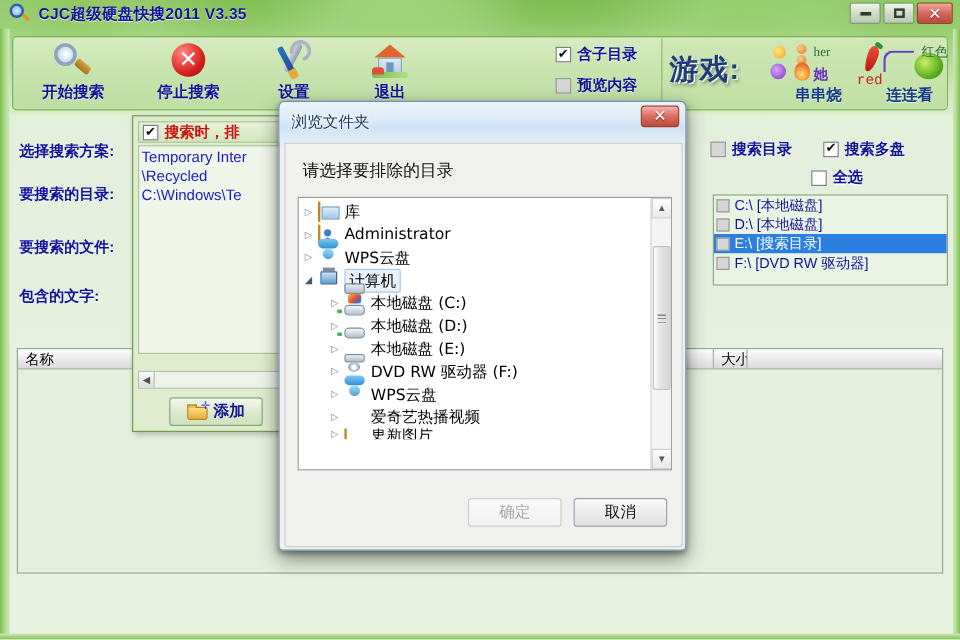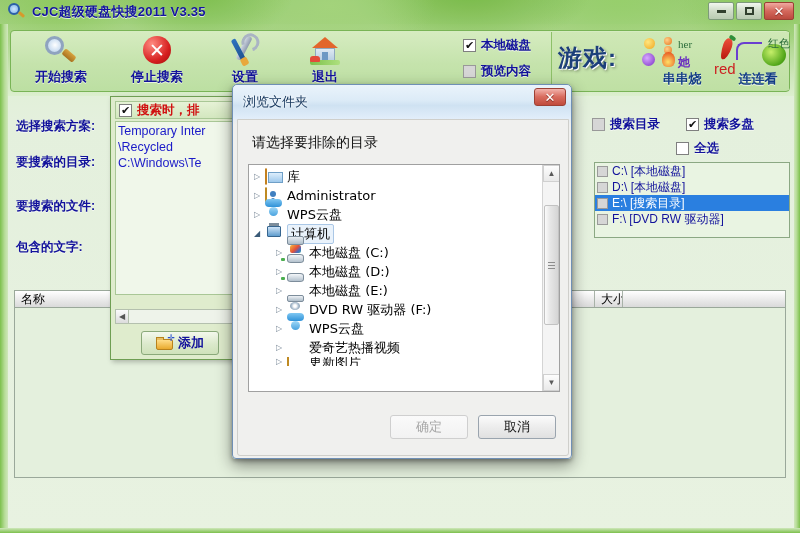--- a/index.html
+++ b/index.html
@@ -464,21 +464,21 @@
           <div class="grass"></div>
             <div class="car"></div>
         </div>
       </div>
       <div class="tlabel">退出</div>
     </div>
 
     <div id="toolbar-checks">
       <div class="tb-check">
         <span class="cb checked"></span>
-        <span class="lbl">本地磁盘</span>
+        <span class="lbl">含子目录</span>
       </div>
       <div class="tb-check">
         <span class="cb gray"></span>
         <span class="lbl">预览内容</span>
       </div>
     </div>
 
     <div id="games-area">
       <div id="games-label">游戏:</div>
 
@@ -494,21 +494,21 @@
           <div style="position:absolute;left:44px;top:18px;font-size:12px;color:#6a2fc0;font-weight:bold;">她</div>
         </div>
         <div class="gname">串串烧</div>
       </div>
 
       <div class="game-item" style="left:158px; top:2px; height:54px;">
         <div class="gfx">
           <div style="position:absolute;left:12px;top:2px;width:9px;height:22px;border-radius:50% 50% 60% 40%/35% 35% 70% 70%;background:linear-gradient(160deg,#f0523c,#b5140c);transform:rotate(18deg);"></div>
           <div style="position:absolute;left:19px;top:0px;width:7px;height:4px;background:#2f8f3a;border-radius:2px;transform:rotate(35deg);"></div>
           <div style="position:absolute;left:52px;top:8px;width:24px;height:22px;border-radius:50%;background:radial-gradient(circle at 9px 8px,#c6ef6a,#4fa518 70%,#2f7a0c);"></div>
-          <div style="position:absolute;left:4px;top:24px;font-size:15px;color:#cc2222;font-family:Liberation Sans, sans-serif;">red</div>
+          <div style="position:absolute;left:4px;top:24px;font-size:12px;color:#cc2222;font-family:Liberation Mono, monospace;">red</div>
           <div style="position:absolute;left:58px;top:0px;font-size:11px;color:#2d6e3c;">红色</div>
           <div style="position:absolute;left:26px;top:6px;width:26px;height:18px;border-left:2px solid #6a3fd0;border-top:2px solid #6a3fd0;border-radius:8px 0 0 0;"></div>
         </div>
         <div class="gname">连连看</div>
       </div>
     </div>
   </div>
 
   <div id="form-area">
     <div class="form-label" style="left:6px; top:24px;">选择搜索方案:</div>

